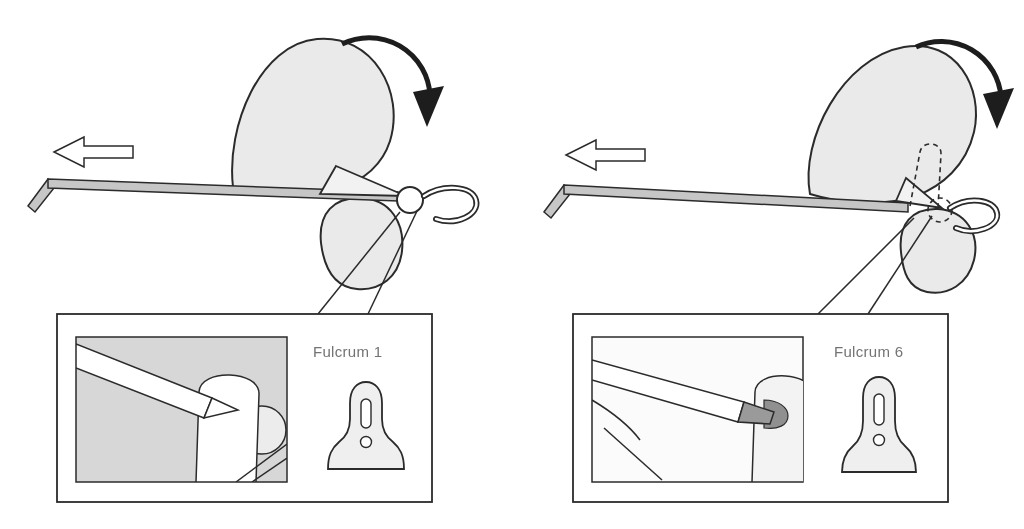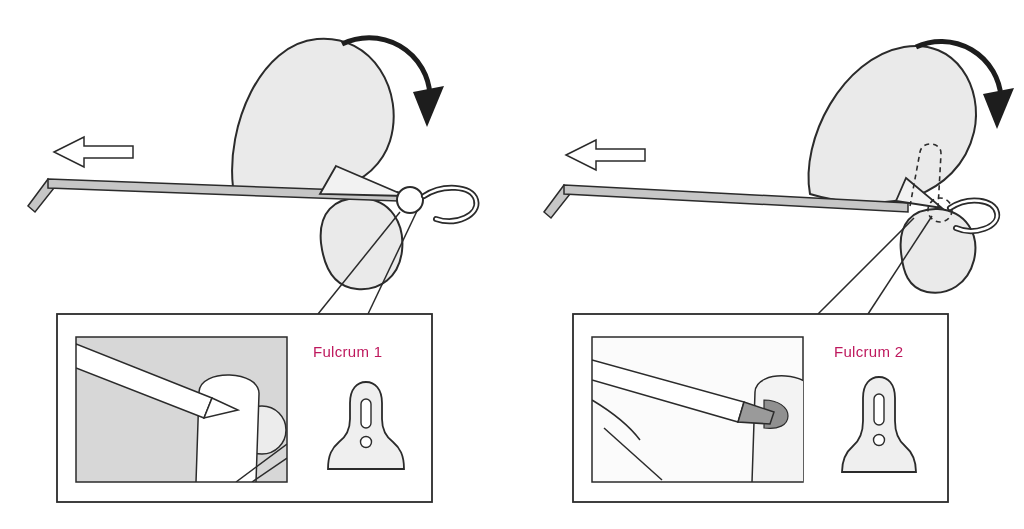--- a/index.html
+++ b/index.html
@@ -20,21 +20,21 @@
     top: 0;
     width: 512px;
     height: 529px;
   }
   .panel.left  { left: 0; }
   .panel.right { left: 512px; }
   .panel svg { position: absolute; left: 0; top: 0; }
   .fulcrum-label {
     position: absolute;
     font-size: 15px;
-    color: #be185d;
+    color: #737373;
     letter-spacing: 0.3px;
     white-space: nowrap;
   }
   .panel.left  .fulcrum-label { left: 313px; top: 343px; }
   .panel.right .fulcrum-label { left: 322px; top: 343px; }
 </style>
 </head>
 <body>
 
 <div class="figure">
@@ -157,16 +157,16 @@
         </g>
       </g>
 
       <g>
         <path d="M330,472 C330,459 334,452 341,446 C348,440 351,432 351,421 L351,398 C351,384 358,377 367,377 C376,377 383,384 383,398 L383,421 C383,432 386,440 393,446 C400,452 404,459 404,472 Z" fill="#efefef" stroke="#2b2b2b" stroke-width="1.8"></path>
         <rect x="362" y="394" width="10" height="31" rx="5" fill="#ffffff" stroke="#2b2b2b" stroke-width="1.4"></rect>
         <circle cx="367" cy="440" r="5.5" fill="#ffffff" stroke="#2b2b2b" stroke-width="1.4"></circle>
       </g>
     </svg>
 
-    <span class="fulcrum-label">Fulcrum 2</span>
+    <span class="fulcrum-label">Fulcrum 6</span>
   </div>
 
 </div>
 
 </body></html>

